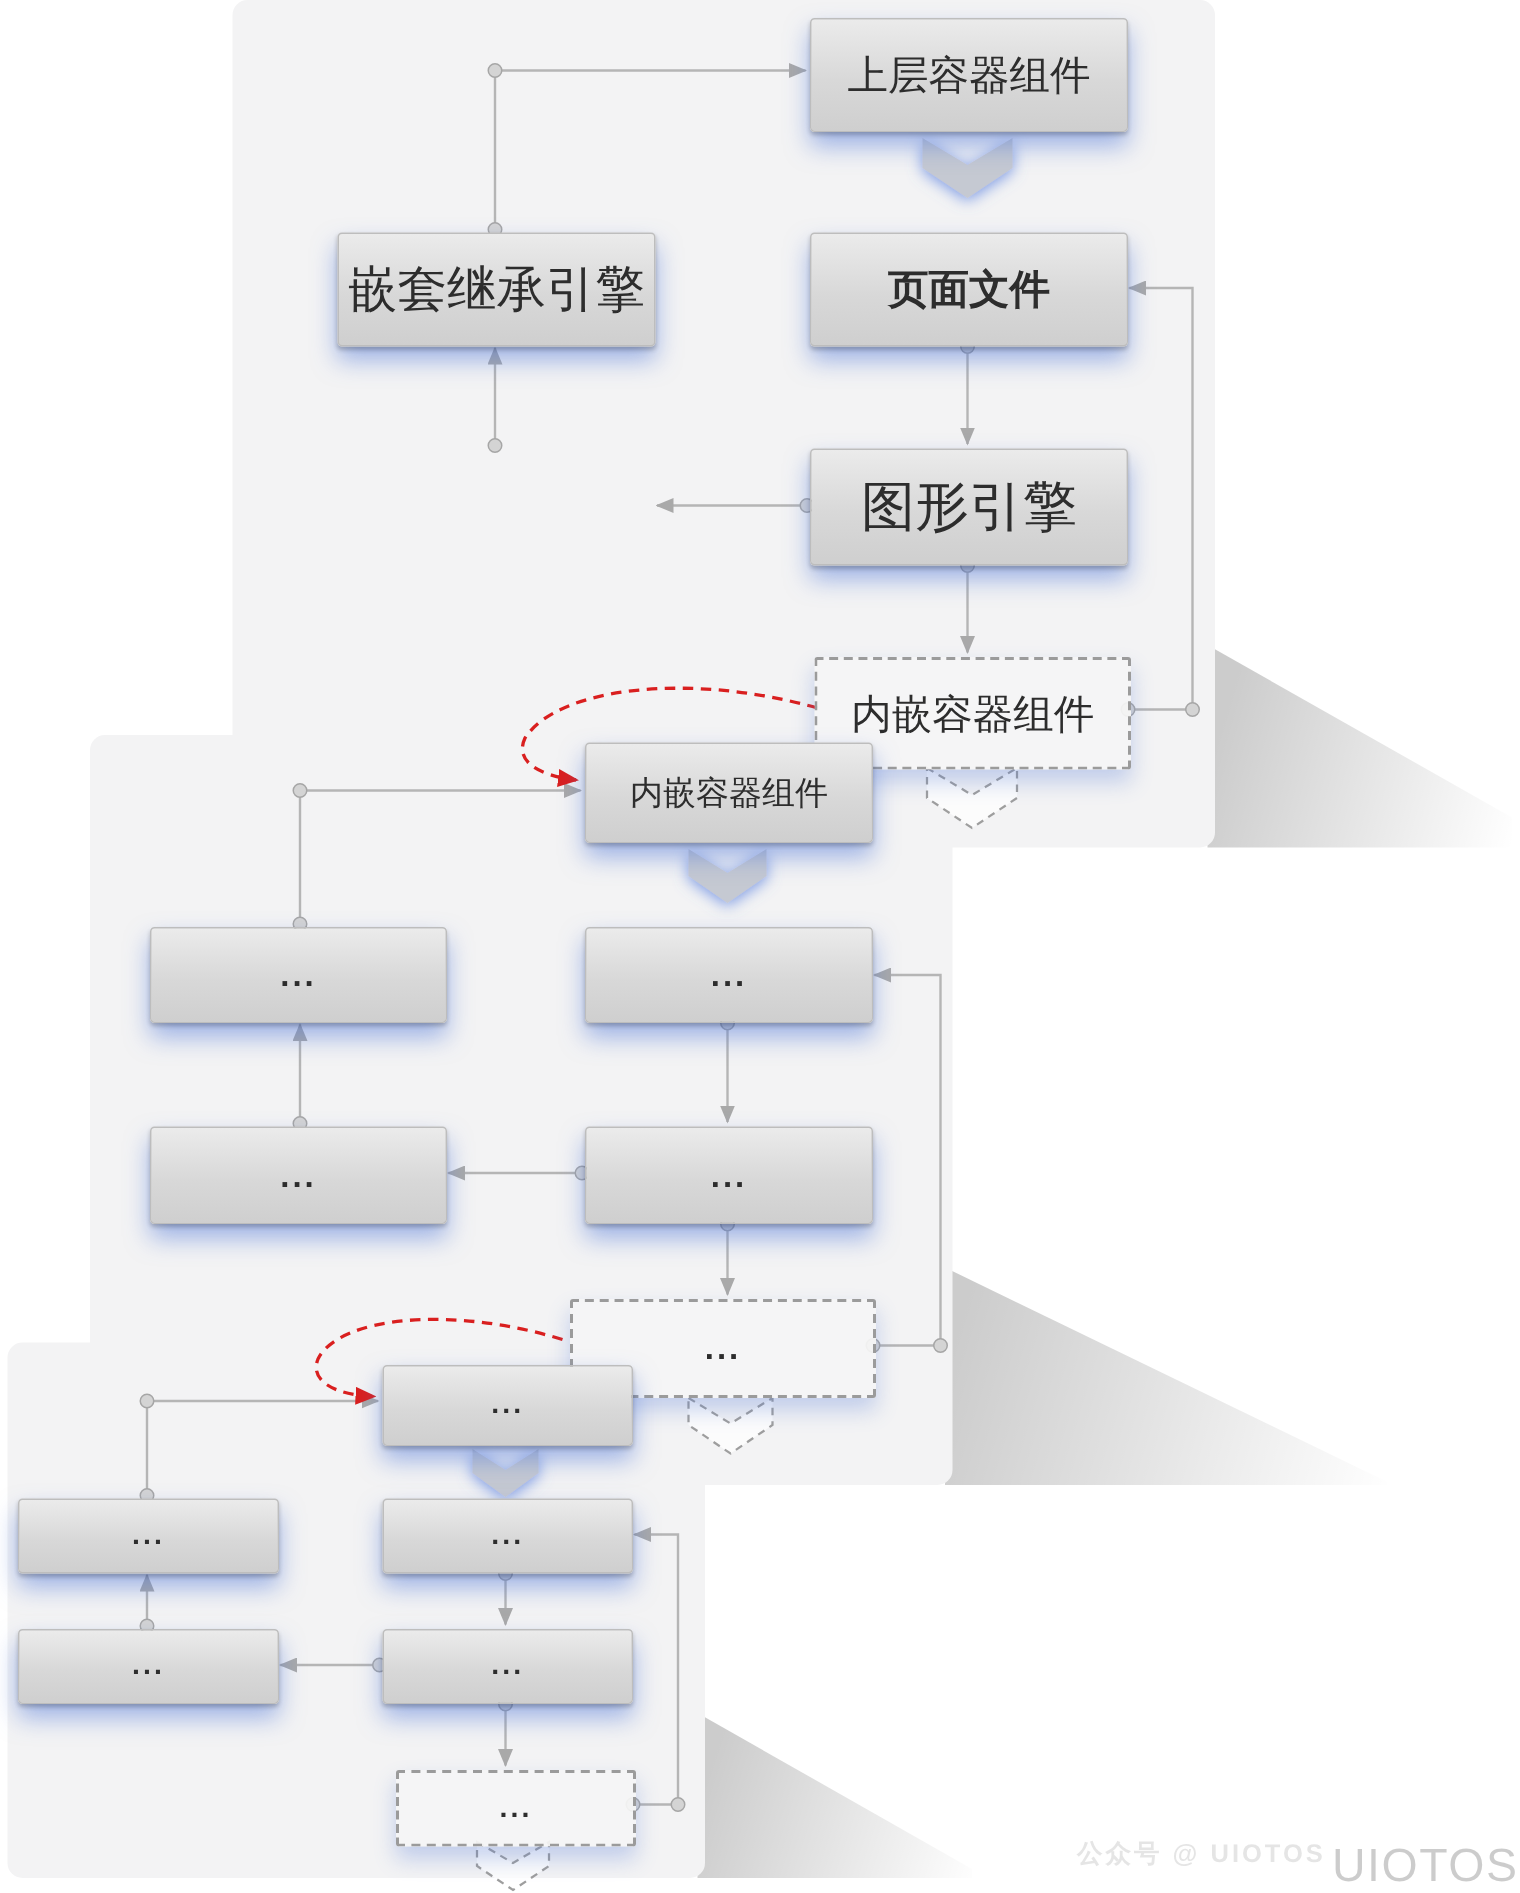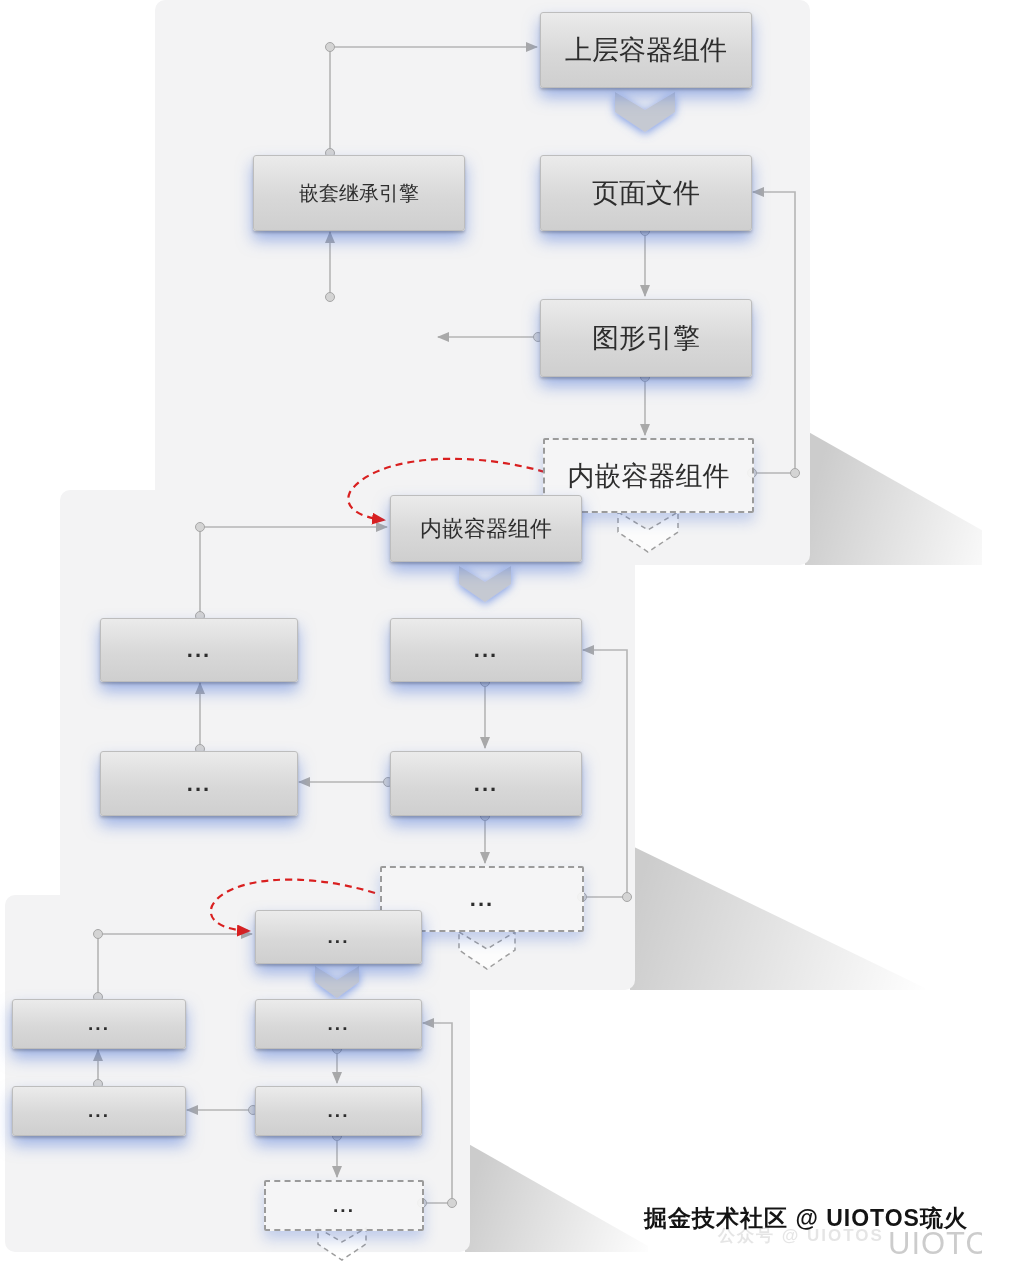--- a/index.html
+++ b/index.html
@@ -1,18 +1,18 @@
 <!DOCTYPE html>
 <html><head>
 <meta charset="utf-8">
 <style>
   html,body{margin:0;padding:0;background:#ffffff;}
   .stage{
     position:relative;width:982px;height:1262px;background:#ffffff;overflow:hidden;
-    font-family:"Liberation Sans", sans-serif;color:#2d2d2d;
+    font-family:"Liberation Sans", sans-serif;color:#2d2d2d;padding-left:32px;
   }
   svg.layer{position:absolute;left:0;top:0;pointer-events:none;}
   .shadow-layer{z-index:0;}
   .connector-layer{z-index:5;}
 
   .panel{
     position:absolute;background:#f3f3f4;border-radius:10px;
   }
   .panel-1{left:155px;top:0;width:655px;height:565px;z-index:1;}
   .panel-2{left:60px;top:490px;width:575px;height:500px;z-index:2;}
@@ -26,24 +26,24 @@
     color:#2d2d2d;white-space:nowrap;
   }
   .node.dashed{
     background:rgba(245,245,245,0.92);
     border:2px dashed #9b9b9b;border-radius:2px;
     box-shadow:0 8px 14px rgba(86,123,216,0.32);
   }
   .dots{letter-spacing:2px;font-weight:600;}
 
   .p1-top     {left:540px;top:12px; width:210px;height:74px;font-size:27px;}
-  .p1-engine  {left:225px;top:155px;width:210px;height:74px;font-size:20px;margin-left:28px;}
-  .p1-page    {left:540px;top:155px;width:210px;height:74px;font-size:27px;}
+  .p1-engine  {left:225px;top:155px;width:210px;height:74px;font-size:33px;}
+  .p1-page    {left:540px;top:155px;width:210px;height:74px;font-size:27px;font-weight:bold;}
   .p1-regular {left:225px;top:299px;width:210px;height:76px;font-size:27px;}
-  .p1-graphics{left:540px;top:299px;width:210px;height:76px;font-size:27px;}
+  .p1-graphics{left:540px;top:299px;width:210px;height:76px;font-size:36px;}
   .p1-nested  {left:543px;top:438px;width:207px;height:71px;font-size:27px;}
 
   .p2-top   {left:390px;top:495px;width:190px;height:65px;font-size:22px;}
   .p2-a     {left:100px;top:618px;width:196px;height:62px;font-size:22px;}
   .p2-b     {left:390px;top:618px;width:190px;height:62px;font-size:22px;}
   .p2-c     {left:100px;top:751px;width:196px;height:63px;font-size:22px;}
   .p2-d     {left:390px;top:751px;width:190px;height:63px;font-size:22px;}
   .p2-nested{left:380px;top:866px;width:200px;height:62px;font-size:22px;}
 
   .p3-top   {left:255px;top:910px; width:165px;height:52px;font-size:19px;}
@@ -194,16 +194,15 @@
   <div class="node dashed dots p2-nested">...</div>
 
   <div class="node dots p3-top">...</div>
   <div class="node dots p3-a">...</div>
   <div class="node dots p3-b">...</div>
   <div class="node dots p3-c">...</div>
   <div class="node dots p3-d">...</div>
   <div class="node dashed dots p3-nested">...</div>
 
   <div class="watermark-ghost">公众号 @ UIOTOS</div>
-  <div class="watermark-caption">掘金技术社区 @ UIOTOS琉火</div>
   <div class="watermark-corner">UIOTOS</div>
 
 </div>
 
 </body></html>

